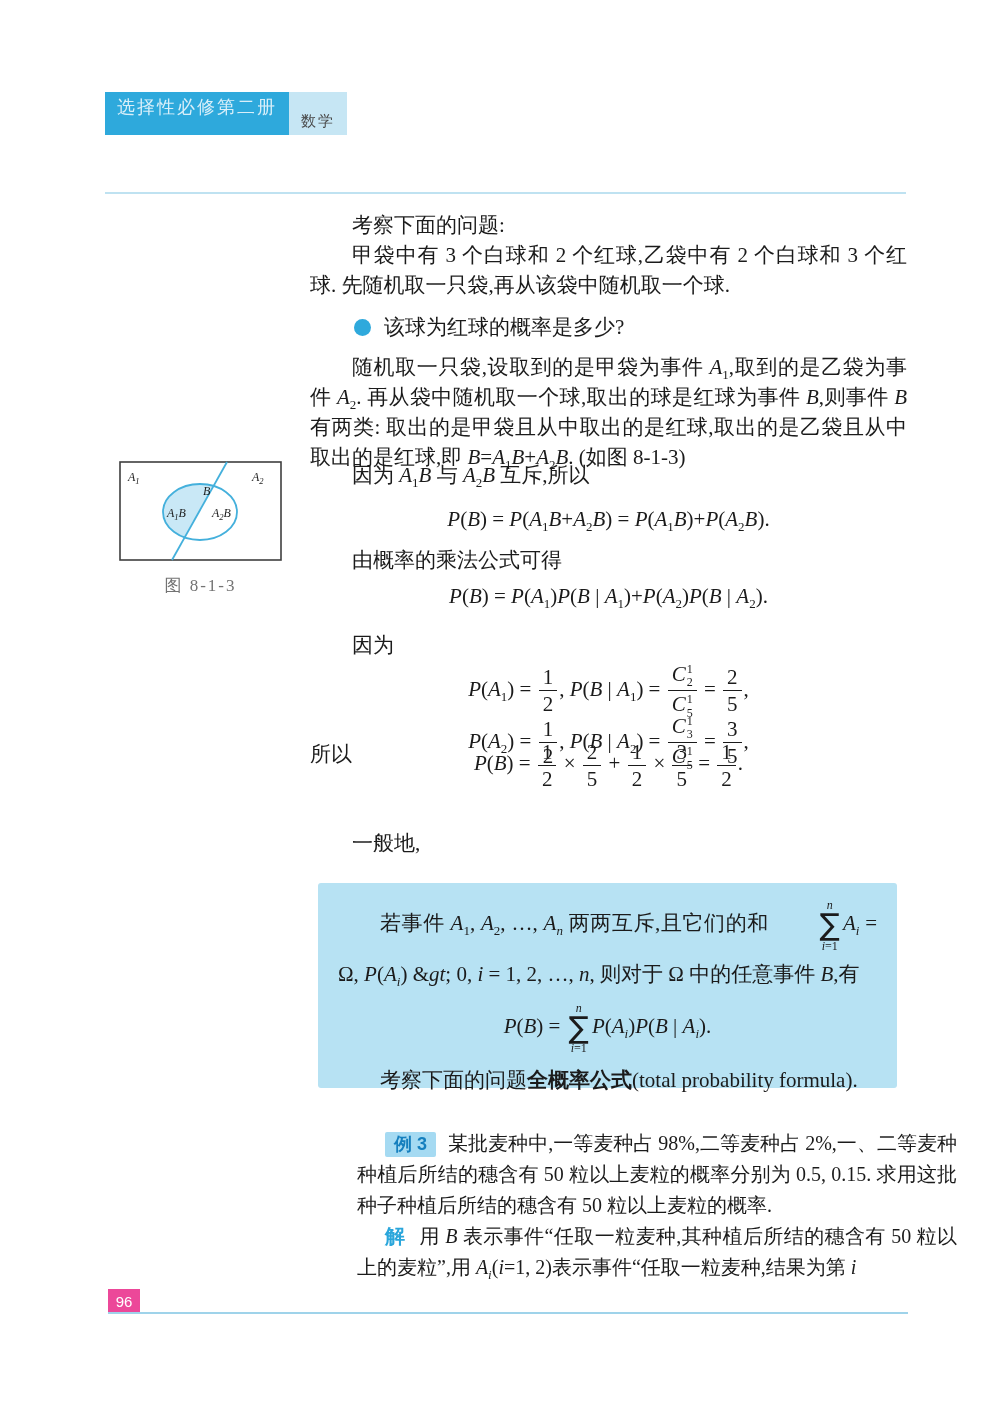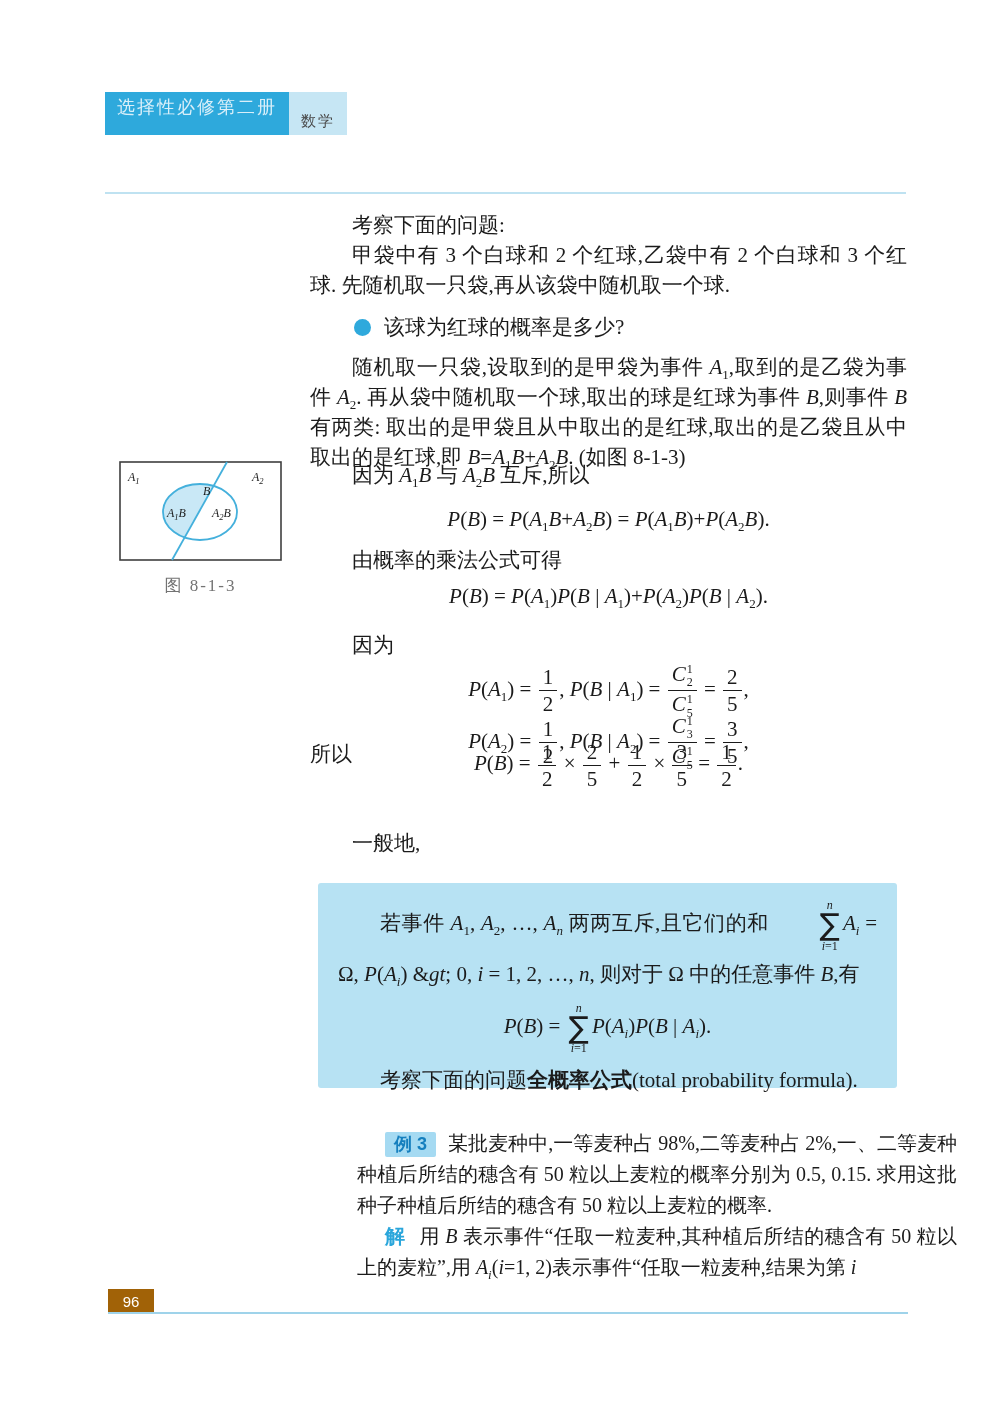--- a/index.html
+++ b/index.html
@@ -66,21 +66,21 @@
   .example-wrap{position:absolute;left:310px;top:1128px;width:600px;font-size:20px;line-height:31px;text-align:justify;margin-left:47px;}
   .ex-para{text-indent:28px;}
   .ex-badge{
     display:inline-block;background:#A5DAF2;color:#157FBE;font-family:"Liberation Sans","DejaVu Sans",sans-serif;
     font-weight:bold;font-size:18px;line-height:24px;padding:0 9px 1px;border-radius:2px;margin-right:12px;text-indent:0;
   }
   .sol-para{text-indent:28px;margin-top:0;}
   .sol-label{color:#2AA6DB;font-family:"Liberation Sans","DejaVu Sans",sans-serif;font-weight:bold;font-size:20px;margin-right:14px;}
   
   .page-badge{
-    position:absolute;left:108px;top:1289px;width:46px;height:24px;background:#a16207;color:#fff;
+    position:absolute;left:108px;top:1289px;width:32px;height:24px;background:#ec4899;color:#fff;
     font-family:"Liberation Sans","DejaVu Sans",sans-serif;font-size:15px;display:flex;align-items:center;justify-content:center;
   }
   .footer-rule{position:absolute;left:108px;top:1312px;width:800px;height:1.5px;background:#9FD3EA;}
   .fig-label{font-style:italic;font-size:12px;fill:#1a1a1a;font-family:"Liberation Serif","DejaVu Serif",serif;}
   .fig-label .fs{font-size:8.5px;}
 </style>
 </head>
 <body>
 
 <div class="page">

